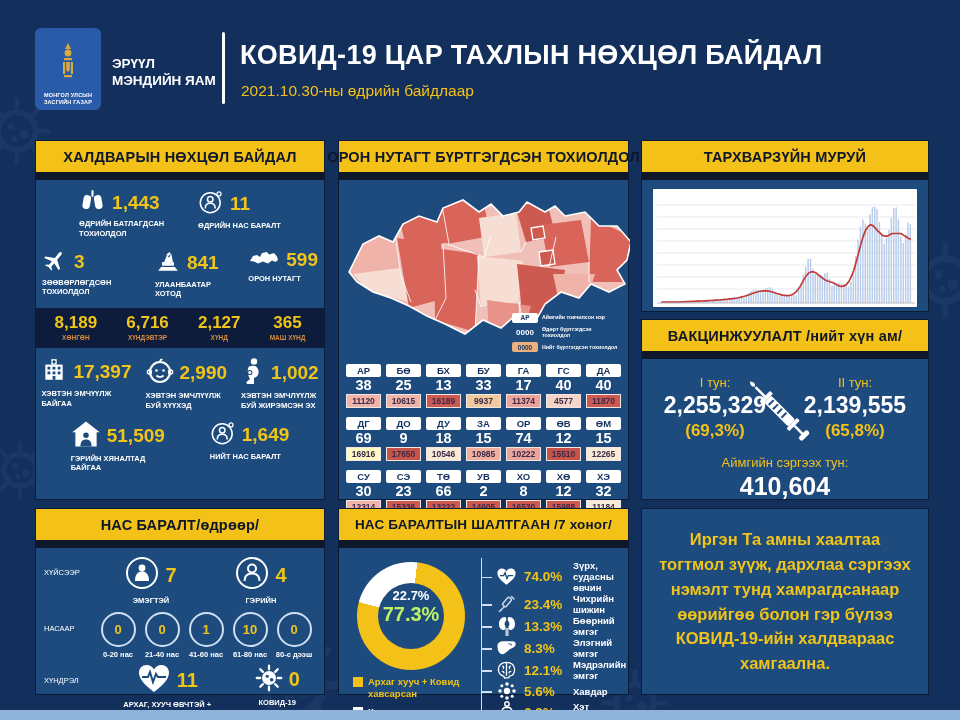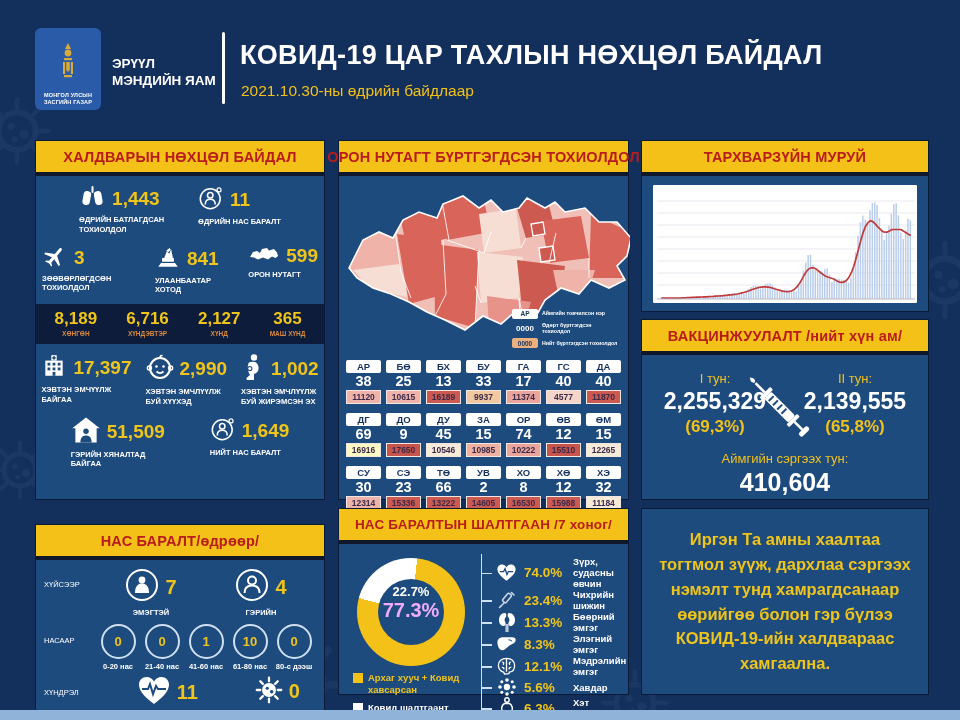--- a/index.html
+++ b/index.html
@@ -11,28 +11,28 @@
   #logo{left:35px;top:28px;width:66px;height:78px;background:#2a5ba8;border-radius:6px;
         display:flex;flex-direction:column;align-items:center;justify-content:flex-end;padding-bottom:4px}
   #logo .soyombo{flex:1;display:flex;align-items:center;justify-content:center}
   #logo .gov{font-size:5.5px;font-weight:bold;color:#fff;text-align:center;line-height:1.25;letter-spacing:.2px}
   #ministry{left:112px;top:56px;color:#fff;font-weight:bold;font-size:13.5px;line-height:1.25;white-space:pre-line}
   #hsep{left:222px;top:32px;width:3px;height:72px;background:#fff;border-radius:2px}
   #main-title{left:240px;top:40px;color:#fff;font-weight:bold;font-size:27px;letter-spacing:.3px}
   #date-line{left:241px;top:82px;color:#f3c117;font-size:15.5px}
   
   .panel{position:absolute;background:#1d4b7e;border:1px solid #0a1b38;box-sizing:border-box}
-  .phead{height:31px;background:#f3c117;color:#b91c1c;font-weight:bold;font-size:14.5px;
-         display:flex;align-items:center;justify-content:center;border-bottom:4px solid #0f172a;
+  .phead{height:31px;background:#f3c117;color:#0f172a;font-weight:bold;font-size:14.5px;
+         display:flex;align-items:center;justify-content:center;border-bottom:8px solid #0f172a;
          letter-spacing:.2px;white-space:nowrap}
   #p-infection{left:35px;top:140px;width:290px;height:360px}
   #p-map{left:338px;top:140px;width:291px;height:360px}
   #p-curve{left:641px;top:140px;width:288px;height:172px}
   #p-vacc{left:641px;top:319px;width:288px;height:181px}
-  #p-death{left:35px;top:524px;width:290px;height:187px}
+  #p-death{left:35px;top:508px;width:290px;height:187px}
   #p-cause{left:338px;top:508px;width:291px;height:187px}
   #p-msg{left:641px;top:508px;width:288px;height:187px;display:flex;align-items:center;justify-content:center}
   
   .stat-row{display:flex;justify-content:center;gap:14px;margin-top:9px;padding:0 6px}
   .stat{display:flex;flex-direction:column;align-items:flex-start}
   .stat .top{display:flex;align-items:center;gap:6px}
   .stat .val{color:#f0c419;font-weight:bold;font-size:19px}
   .stat .lbl{color:#fff;font-weight:bold;font-size:7.5px;line-height:1.3;margin-top:2px;
              text-transform:uppercase;max-width:105px}
   #severity{display:flex;justify-content:space-around;background:#0c1c3a;margin-top:9px;padding:5px 4px 7px}
@@ -79,21 +79,21 @@
         align-items:center;justify-content:center;color:#f0c419;font-weight:bold;font-size:13px}
   .agegrp{display:flex;flex-direction:column;align-items:center;width:44px}
   .agegrp .al{color:#fff;font-weight:bold;font-size:7.5px;margin-top:3px;text-align:center;line-height:1.3}
   
   #cause-body{display:flex;padding:10px 8px 0}
   #donut-col{width:128px;flex:0 0 auto;position:relative}
   #donut{width:108px;height:108px;border-radius:50%;margin:4px auto 0;position:relative}
   #donut::after{content:"";position:absolute;left:21px;top:21px;width:66px;height:66px;border-radius:50%;background:#1d4b7e}
   #donut-pcts{position:absolute;left:0;top:30px;width:128px;text-align:center;z-index:2}
   #donut-pcts .p1{color:#fff;font-weight:bold;font-size:13px}
-  #donut-pcts .p2{color:#f0abfc;font-weight:bold;font-size:20px}
+  #donut-pcts .p2{color:#bef264;font-weight:bold;font-size:20px}
   .cleg{display:flex;gap:5px;margin:6px 0 0 6px;align-items:flex-start}
   .cleg .sq{width:10px;height:10px;flex:0 0 auto;margin-top:1px}
   .cleg .ct{font-weight:bold;font-size:9.5px;line-height:1.25}
   #cause-list{flex:1;display:flex;flex-direction:column;justify-content:space-between;
               padding:2px 0 6px 14px;border-left:1.5px solid #cfe0f2;margin-left:6px}
   .cause{display:flex;align-items:center;gap:7px;position:relative}
   .cause::before{content:"";position:absolute;left:-14px;top:50%;width:10px;height:1.5px;background:#cfe0f2}
   .cause .ic{width:21px;flex:0 0 auto;display:flex;justify-content:center}
   .cause .cp{color:#f0c419;font-weight:bold;font-size:13.5px;width:42px;flex:0 0 auto}
   .cause .cl{color:#fff;font-weight:bold;font-size:9.5px}
@@ -420,21 +420,21 @@
           <div class="daily">69</div>
           <div class="total" style="background:#fef9c3">16916</div>
         </div>
         <div class="tcell">
           <div class="abbr">ДО</div>
           <div class="daily">9</div>
           <div class="total" style="background:#c6544a">17650</div>
         </div>
         <div class="tcell">
           <div class="abbr">ДУ</div>
-          <div class="daily">45</div>
+          <div class="daily">18</div>
           <div class="total" style="background:#f7ead6">10546</div>
         </div>
         <div class="tcell">
           <div class="abbr">ЗА</div>
           <div class="daily">15</div>
           <div class="total" style="background:#efb0a0">10985</div>
         </div>
         <div class="tcell">
           <div class="abbr">ОР</div>
           <div class="daily">74</div>

